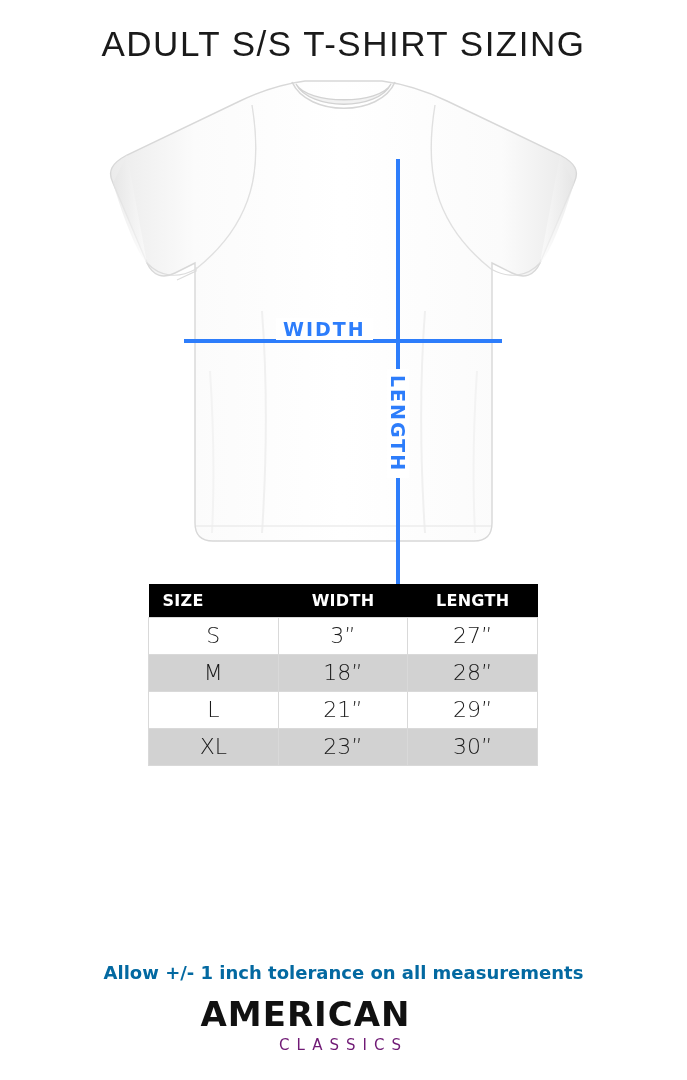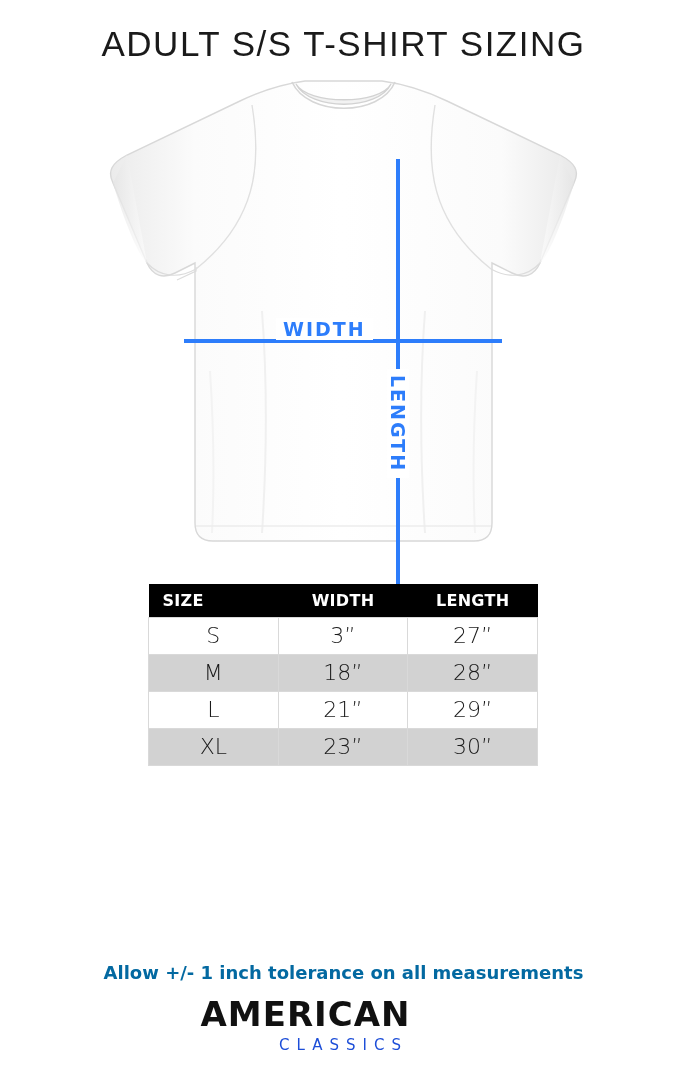--- a/index.html
+++ b/index.html
@@ -154,21 +154,21 @@
   .brand-sub {
     position: absolute;
     left: 0;
     top: 1036px;
     width: 687px;
     text-align: center;
     font-family: "DejaVu Sans", sans-serif;
     font-size: 15px;
     font-weight: 400;
     letter-spacing: 7px;
-    color: #1d4ed8;
+    color: #701a75;
   }
 </style>
 </head>
 <body>
 
 <h1 class="title">ADULT S/S T-SHIRT SIZING</h1>
 
 <div class="shirt-area">
 
   <svg class="shirt-svg" width="687" height="500" viewBox="0 0 687 500">

